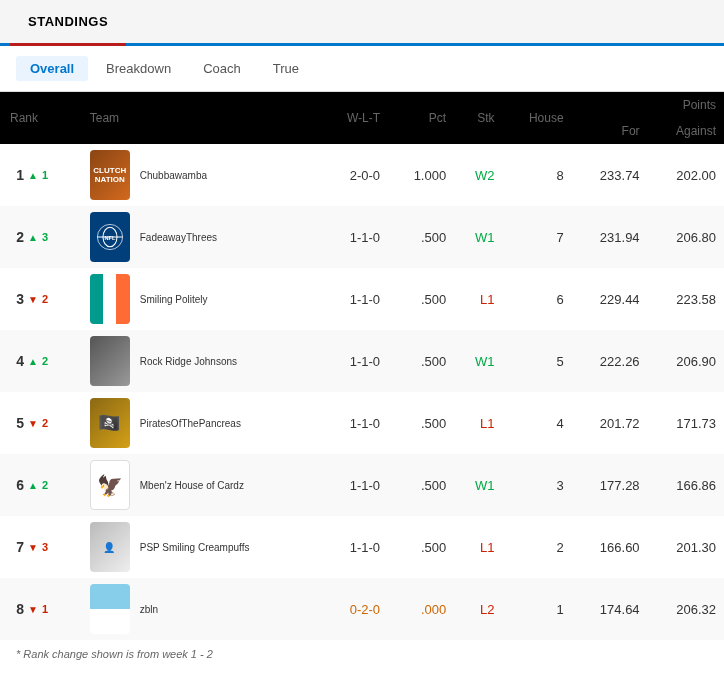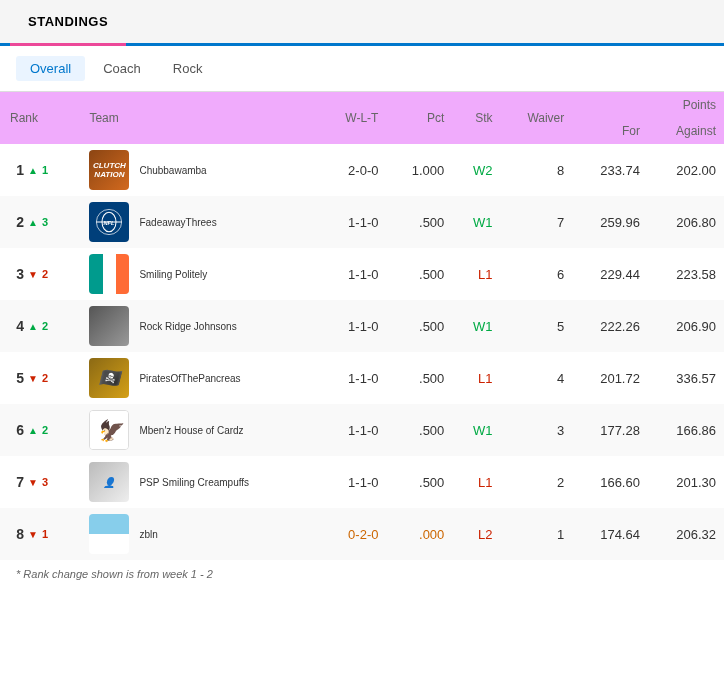--- a/index.html
+++ b/index.html
@@ -16,41 +16,41 @@
       padding: 14px 18px;
       font-size: 13px;
       font-weight: bold;
       color: #555;
       cursor: pointer;
       letter-spacing: 0.5px;
       text-transform: uppercase;
     }
     .top-nav-item.active {
       color: #000;
-      border-bottom: 3px solid #ec4899;
+      border-bottom: 3px solid #b91c1c;
       margin-bottom: -3px;
     }
 
     
     .sub-tabs {
       display: flex;
       padding: 10px 16px;
       border-bottom: 1px solid #ddd;
       gap: 4px;
     }
     .sub-tab {
       padding: 5px 14px;
       font-size: 13px;
       color: #555;
       cursor: pointer;
       border-radius: 3px;
     }
     .sub-tab.active {
       color: #0077cc;
-      font-weight: normal;
+      font-weight: bold;
       background: #eaf4ff;
     }
 
     
     .standings-table {
       width: 100%;
       border-collapse: collapse;
     }
     .standings-table th, .standings-table td {
       padding: 6px 8px;
@@ -106,31 +106,30 @@
     .change-down { color: #cc2200; }
 
     
     .team-cell {
       display: flex;
       align-items: center;
       gap: 10px;
     }
     .team-avatar {
       width: 40px;
-      height: 40px;
+      height: 50px;
       border-radius: 4px;
       overflow: hidden;
       flex-shrink: 0;
       background: #ddd;
       display: flex;
       align-items: center;
       justify-content: center;
       font-size: 10px;
       color: #888;
-      font-style: italic;
     }
     .team-name {
       font-size: 10px;
       color: #333;
     }
 
     td.rank-td {
       padding: 0;
       min-width: 60px;
     }
@@ -161,45 +160,46 @@
     .stripe-teal { background: #009B8D; flex: 1; }
     .stripe-white { background: #fff; flex: 1; }
     .stripe-orange { background: #FF6B35; flex: 1; }
 
     .nfl-logo {
       width: 28px;
       height: 28px;
     }
 
     table { width: 100%; }
-    .header-row th { background: #f0abfc; }
+    .header-row th { background: #000000; }
     .points-group-header { background: #e0e0e0; }
   </style>
 </head>
 <body>
 
 <div class="top-nav">
   <div class="top-nav-item active">STANDINGS</div>
 </div>
 
 <div class="sub-tabs">
   <div class="sub-tab active">Overall</div>
+  <div class="sub-tab">Breakdown</div>
   <div class="sub-tab">Coach</div>
-  <div class="sub-tab">Rock</div>
+  <div class="sub-tab">True</div>
 </div>
 
 <table class="standings-table">
   <thead>
     <tr class="header-row">
       <th rowspan="2" class="left" style="padding-left:10px;">Rank</th>
       <th rowspan="2" class="left">Team</th>
       <th rowspan="2">W-L-T</th>
       <th rowspan="2">Pct</th>
       <th rowspan="2">Stk</th>
-      <th rowspan="2">Waiver</th>
+      <th rowspan="2">House</th>
       <th colspan="2" class="points-group-header">Points</th>
     </tr>
     <tr class="header-row">
       <th>For</th>
       <th>Against</th>
     </tr>
   </thead>
   <tbody id="standings-body">
   <tr>
       <td class="rank-td">
@@ -240,21 +240,21 @@
           <text x="20" y="24" text-anchor="middle" fill="#fff" font-size="8" font-weight="bold">NFL</text>
         </svg>
       </div>
           <span class="team-name">FadeawayThrees</span>
         </div>
       </td>
       <td style="">1-1-0</td>
       <td style="">.500</td>
       <td style="color:#00aa44;">W1</td>
       <td>7</td>
-      <td>259.96</td>
+      <td>231.94</td>
       <td>206.80</td>
     </tr>
       <tr>
       <td class="rank-td">
         <div class="rank-cell">
           <span class="rank-num">3</span>
           <span class="arrow-down change-down" style="font-size:10px;">▼</span>
           <span class="change-down change-num">2</span>
         </div>
       </td>
@@ -310,21 +310,21 @@
         <div class="team-cell">
           <div class="team-avatar avatar-pirates" style="font-size:18px;text-align:center;line-height:40px;">🏴‍☠️</div>
           <span class="team-name">PiratesOfThePancreas</span>
         </div>
       </td>
       <td style="">1-1-0</td>
       <td style="">.500</td>
       <td style="color:#cc2200;">L1</td>
       <td>4</td>
       <td>201.72</td>
-      <td>336.57</td>
+      <td>171.73</td>
     </tr>
       <tr>
       <td class="rank-td">
         <div class="rank-cell">
           <span class="rank-num">6</span>
           <span class="arrow-up change-up" style="font-size:10px;">▲</span>
           <span class="change-up change-num">2</span>
         </div>
       </td>
       <td class="left">

